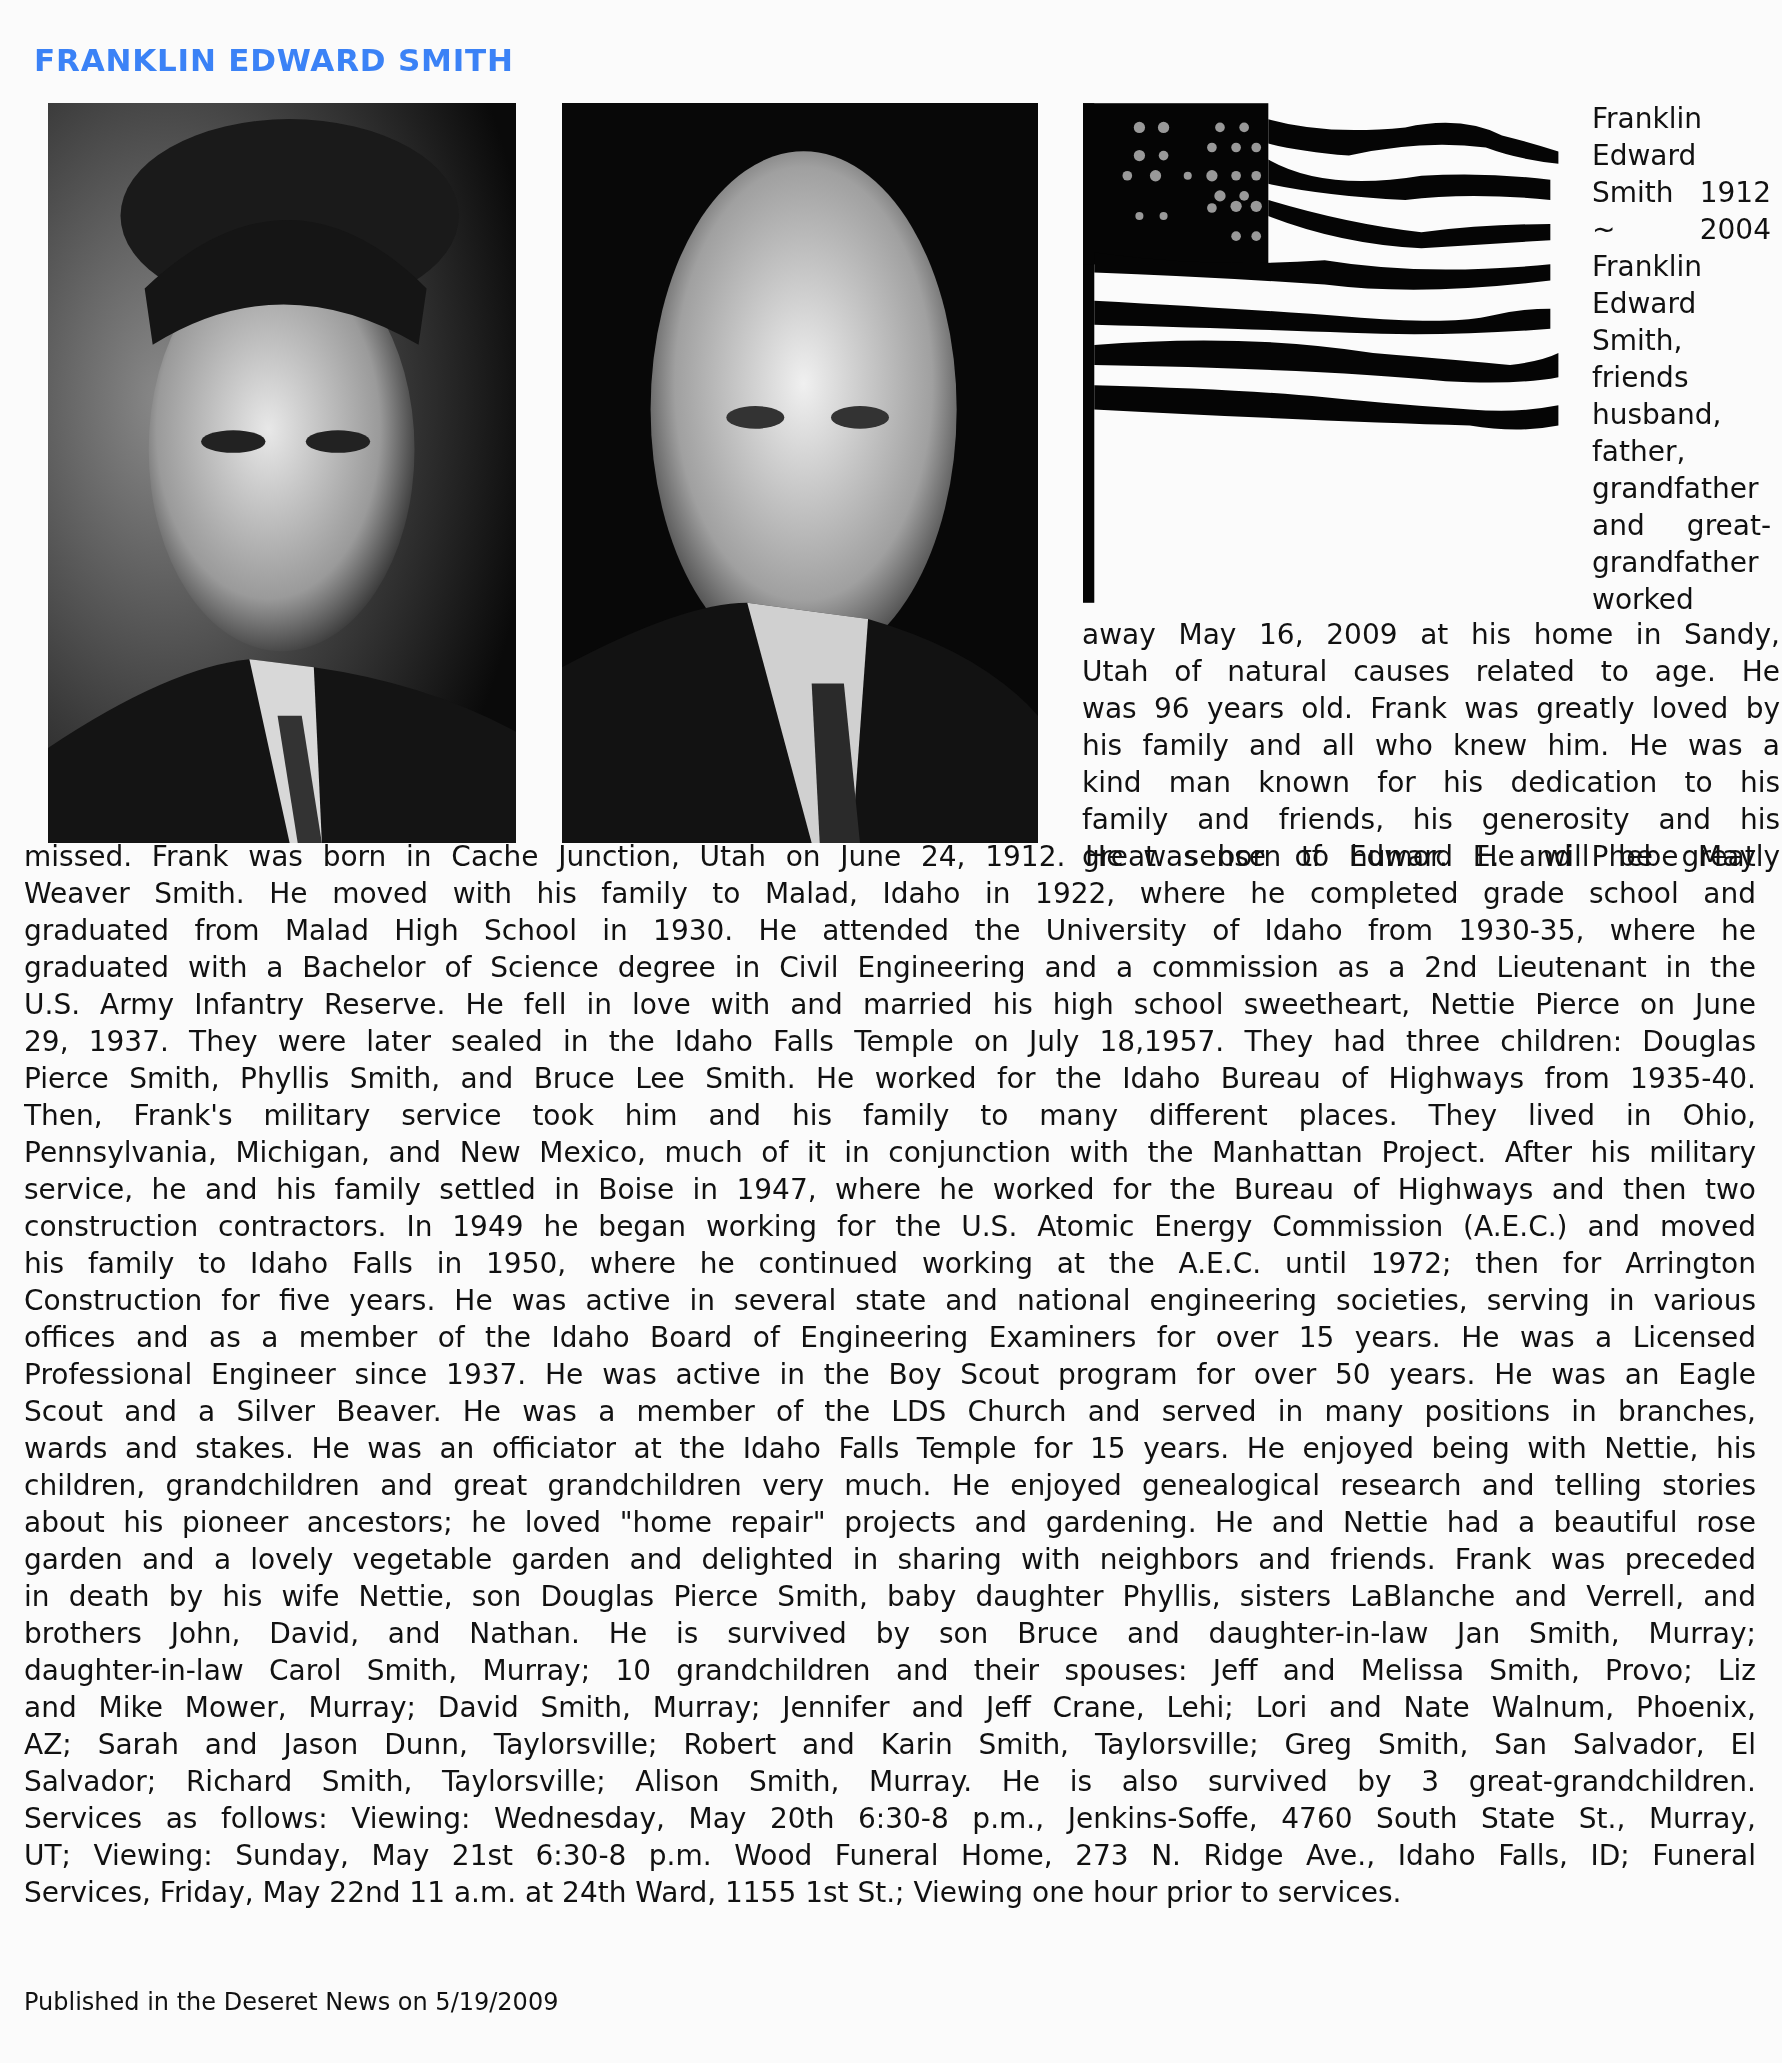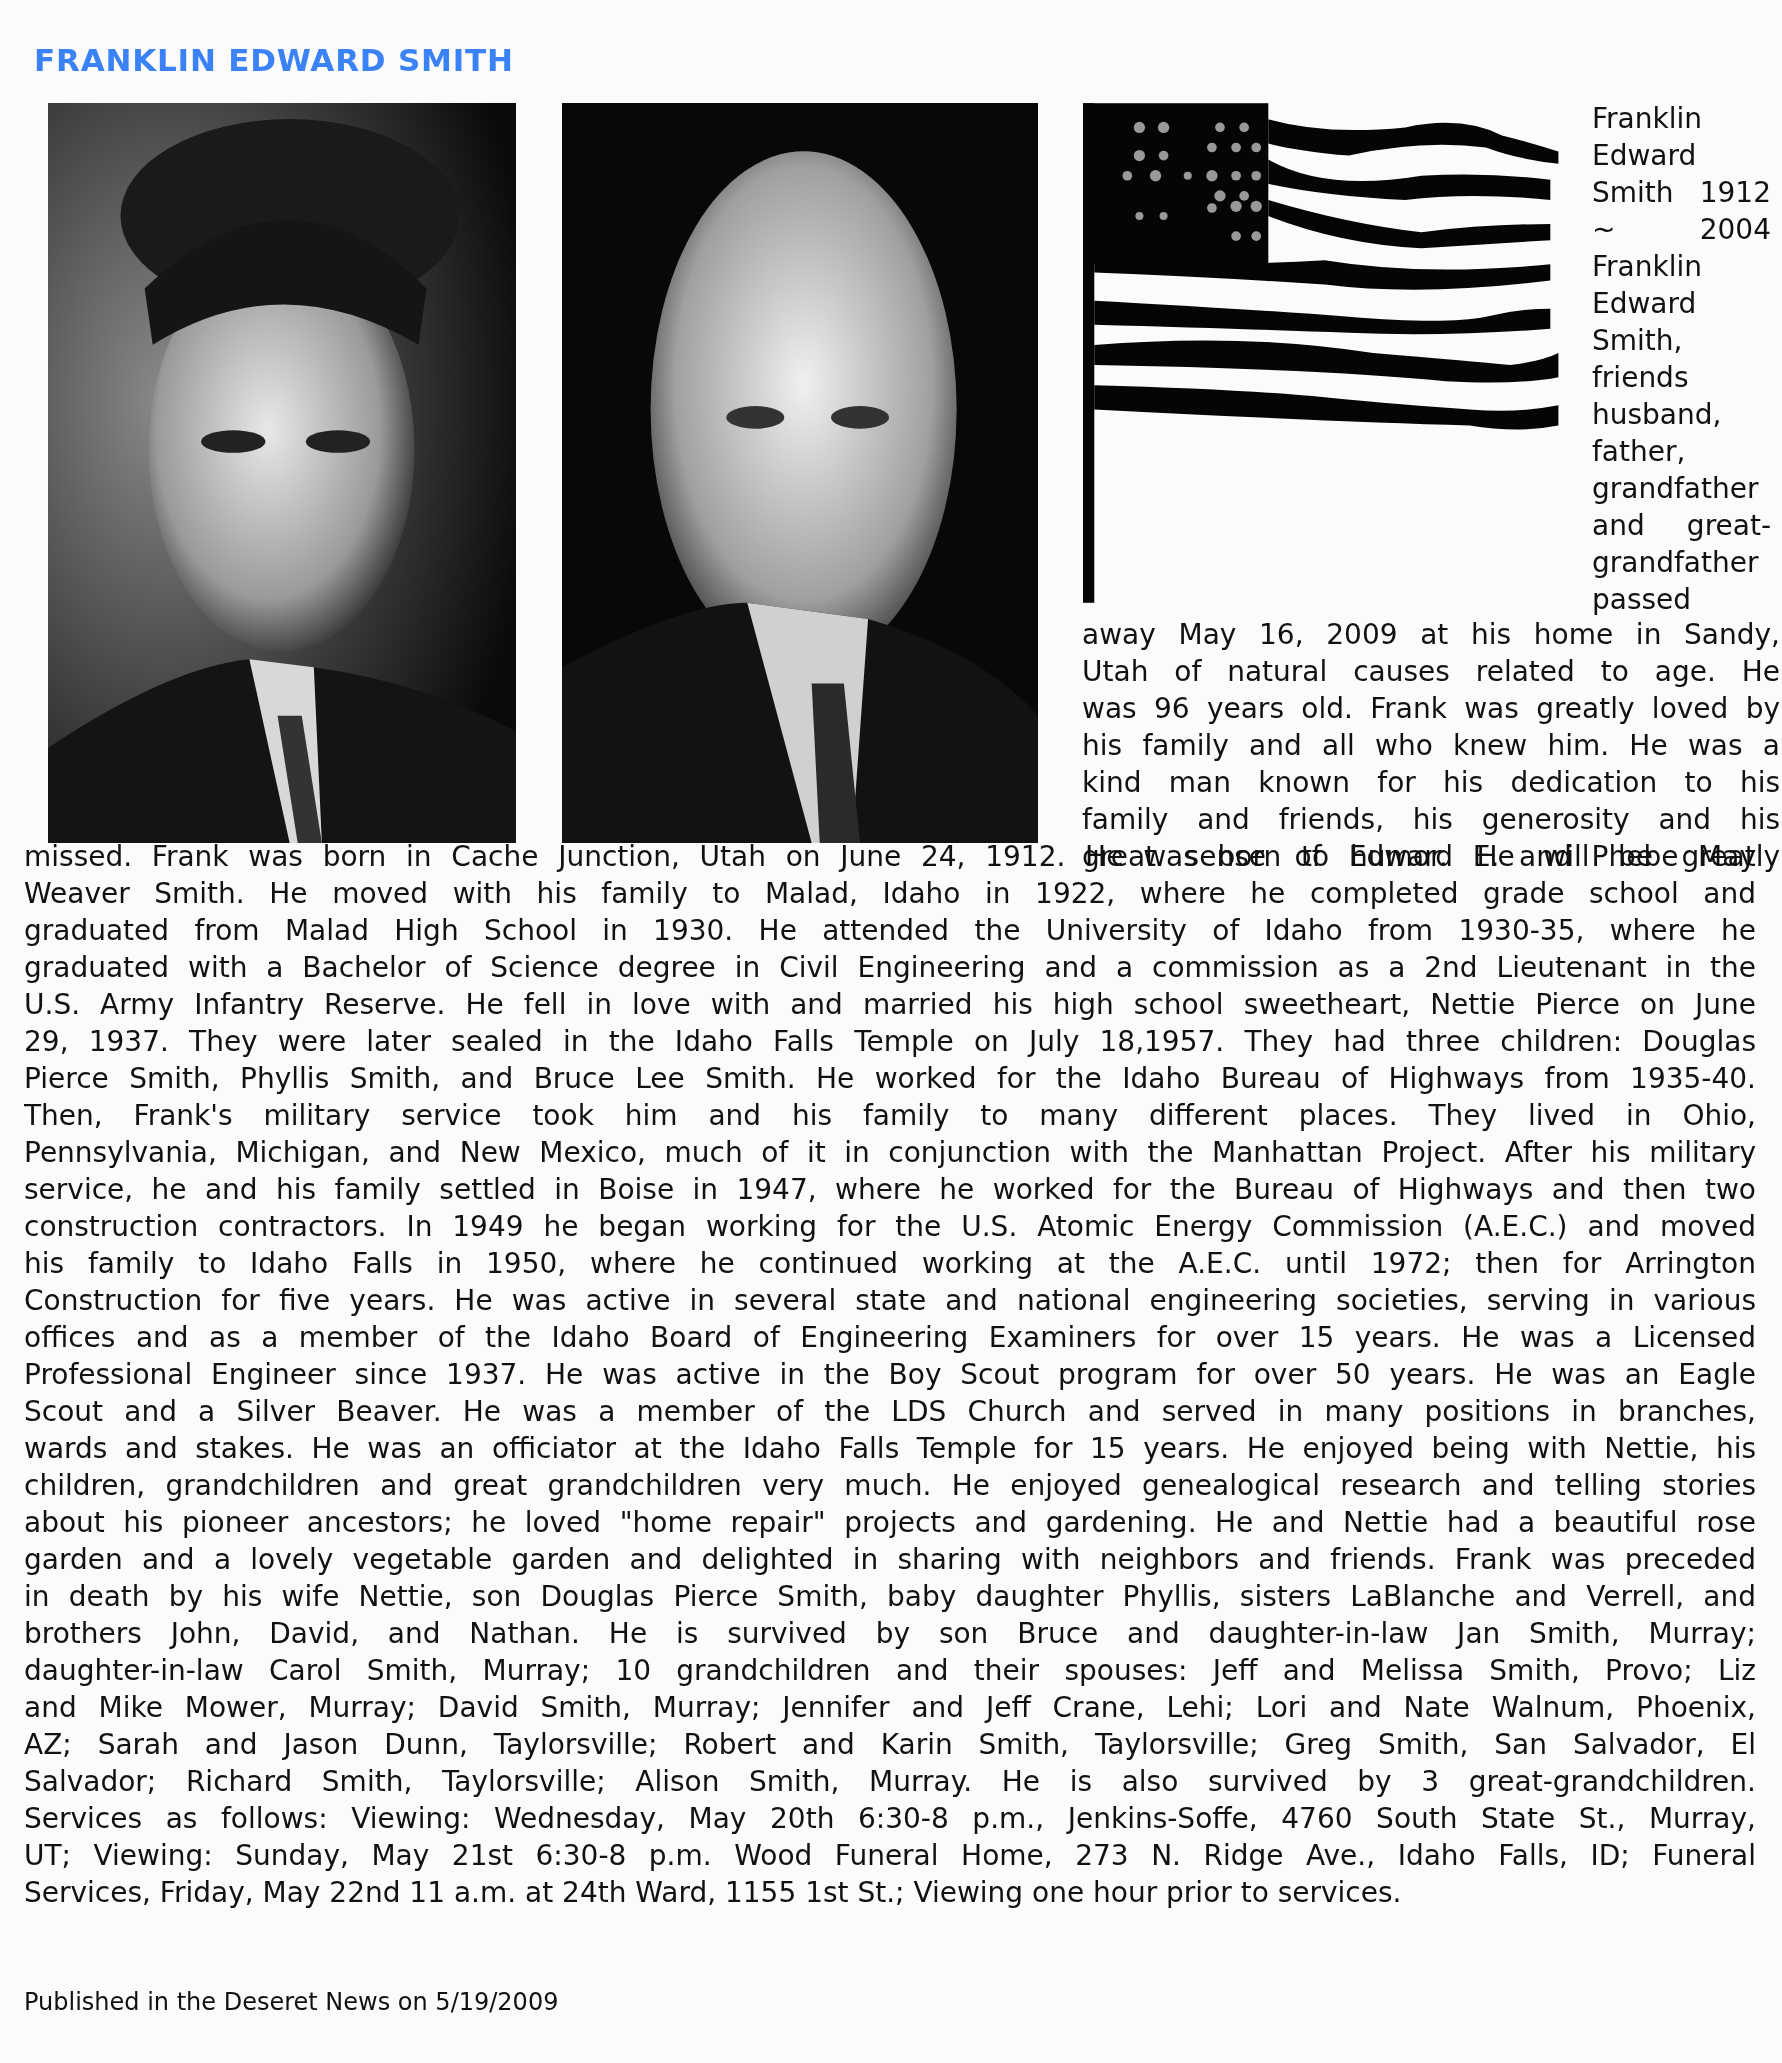--- a/index.html
+++ b/index.html
@@ -120,21 +120,21 @@
   <div class="line">~ 2004</div>
   <div class="line">Franklin</div>
   <div class="line">Edward</div>
   <div class="line">Smith,</div>
   <div class="line">friends</div>
   <div class="line">husband,</div>
   <div class="line">father,</div>
   <div class="line">grandfather</div>
   <div class="line">and great-</div>
   <div class="line">grandfather</div>
-  <div class="line">passed</div>
+  <div class="line">worked</div>
 </div>
 
 <div class="text mid">
   <div class="line">away May 16, 2009 at his home in Sandy,</div>
   <div class="line">Utah of natural causes related to age. He</div>
   <div class="line">was 96 years old. Frank was greatly loved by</div>
   <div class="line">his family and all who knew him. He was a</div>
   <div class="line">kind man known for his dedication to his</div>
   <div class="line">family and friends, his generosity and his</div>
   <div class="line">great sense of humor. He will be greatly</div>

